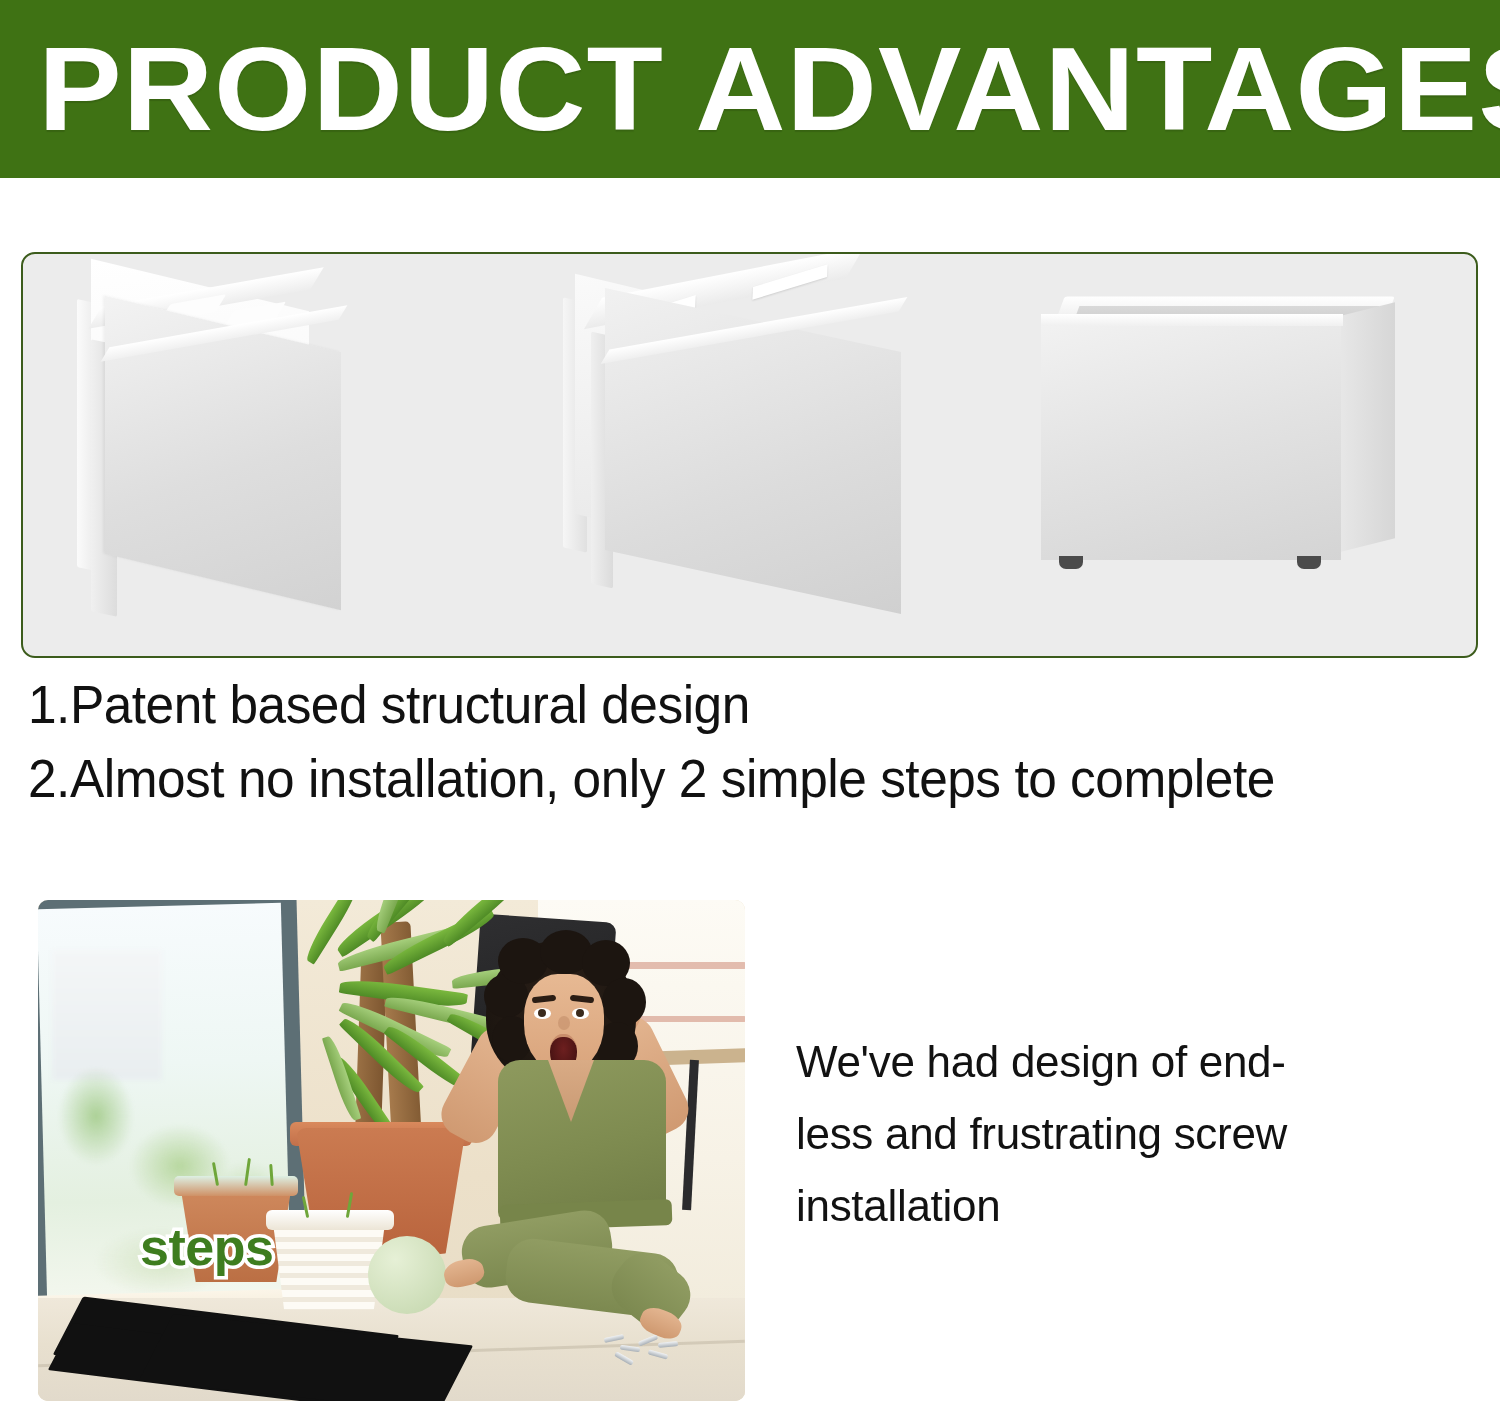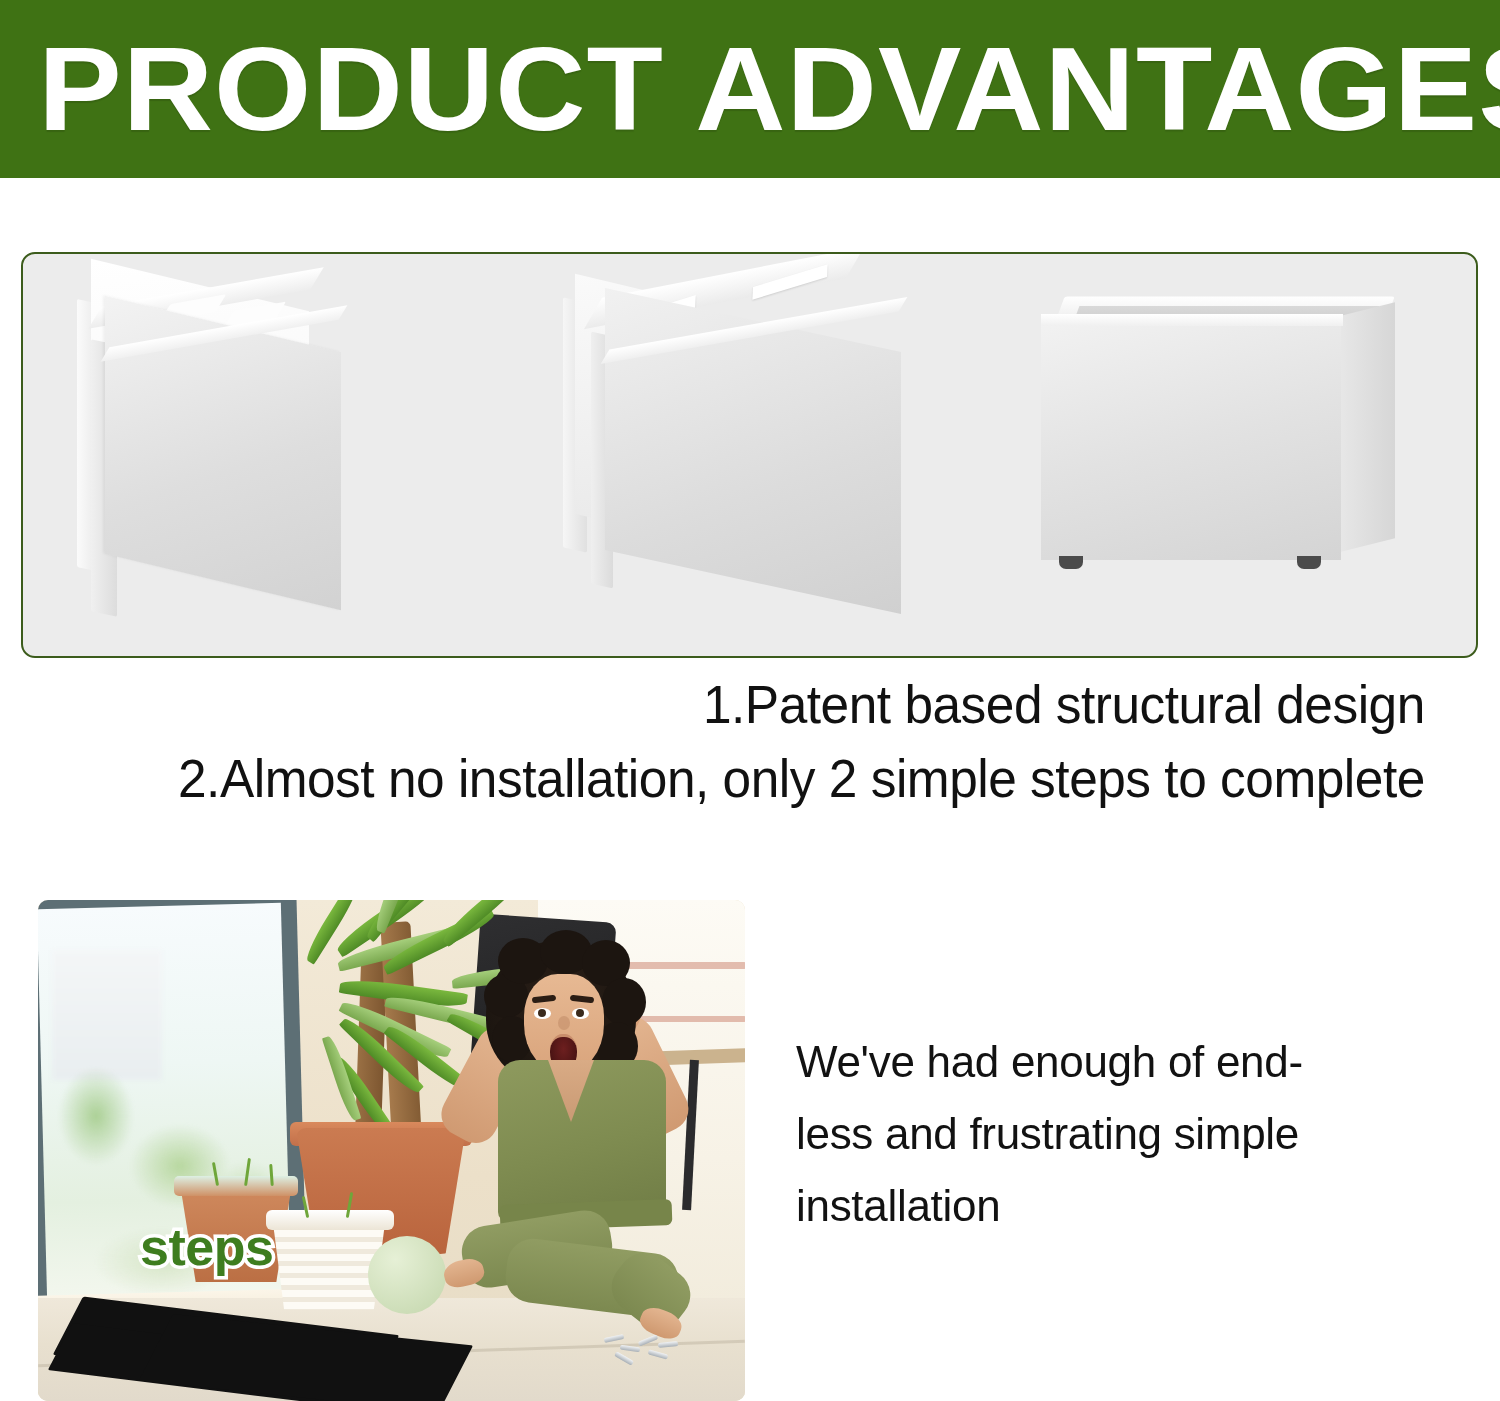--- a/index.html
+++ b/index.html
@@ -162,21 +162,21 @@
     background: linear-gradient(180deg,#ffffff,#f0f0f0);
   }
   .foot {
     position: absolute; width: 24px; height: 13px;
     background: #4b4b4b; border-radius: 0 0 7px 7px;
   }
   #s3-foot-l { left: 26px; top: 272px; }
   #s3-foot-r { left: 264px; top: 272px; }
 
   
-  .bullets { position: absolute; left: 28px; top: 668px; width: 1440px; text-align: right; }
+  .bullets { position: absolute; left: 28px; top: 668px; width: 1440px; }
   .bullet-line {
     color: #111111;
     font-size: 53px;
     line-height: 74px;
     letter-spacing: -0.5px;
     white-space: nowrap;
     transform: scaleX(0.97);
     transform-origin: left center;
   }
 
@@ -583,18 +583,18 @@
         <div class="screw" style="left:10px;top:22px;transform:rotate(30deg);"></div>
         <div class="screw" style="left:54px;top:8px;transform:rotate(-5deg);"></div>
       </div>
     </div>
 
   </div>
 
   <div class="others-label">steps</div>
 
   <div class="right-para">
-    <div>We've had enough of end-</div>
-    <div>less and frustrating simple</div>
+    <div>We've had design of end-</div>
+    <div>less and frustrating screw</div>
     <div>installation</div>
   </div>
 
 </div>
 
 </body></html>

